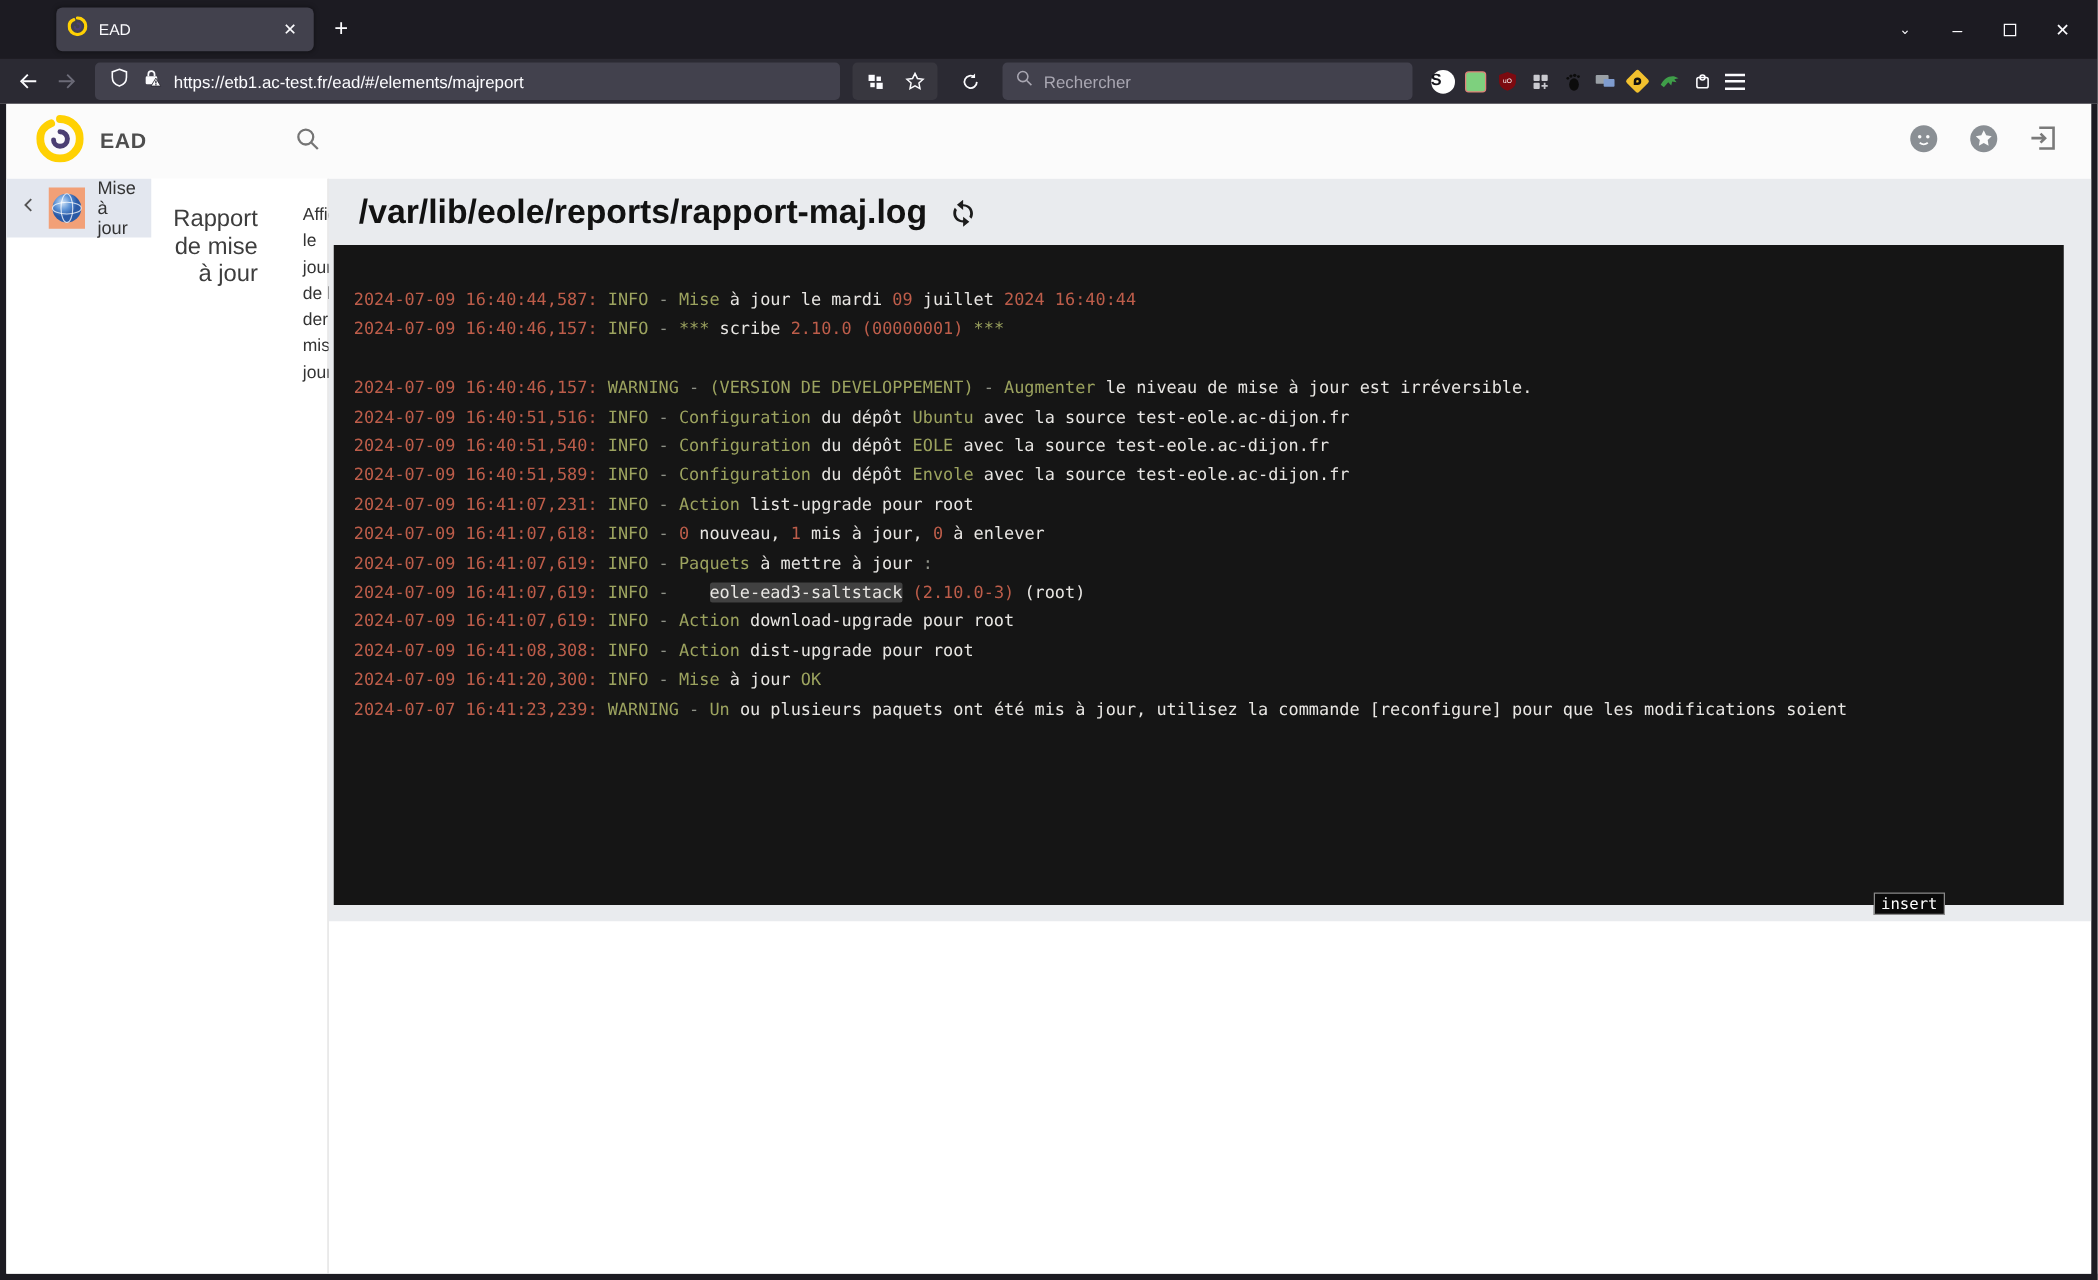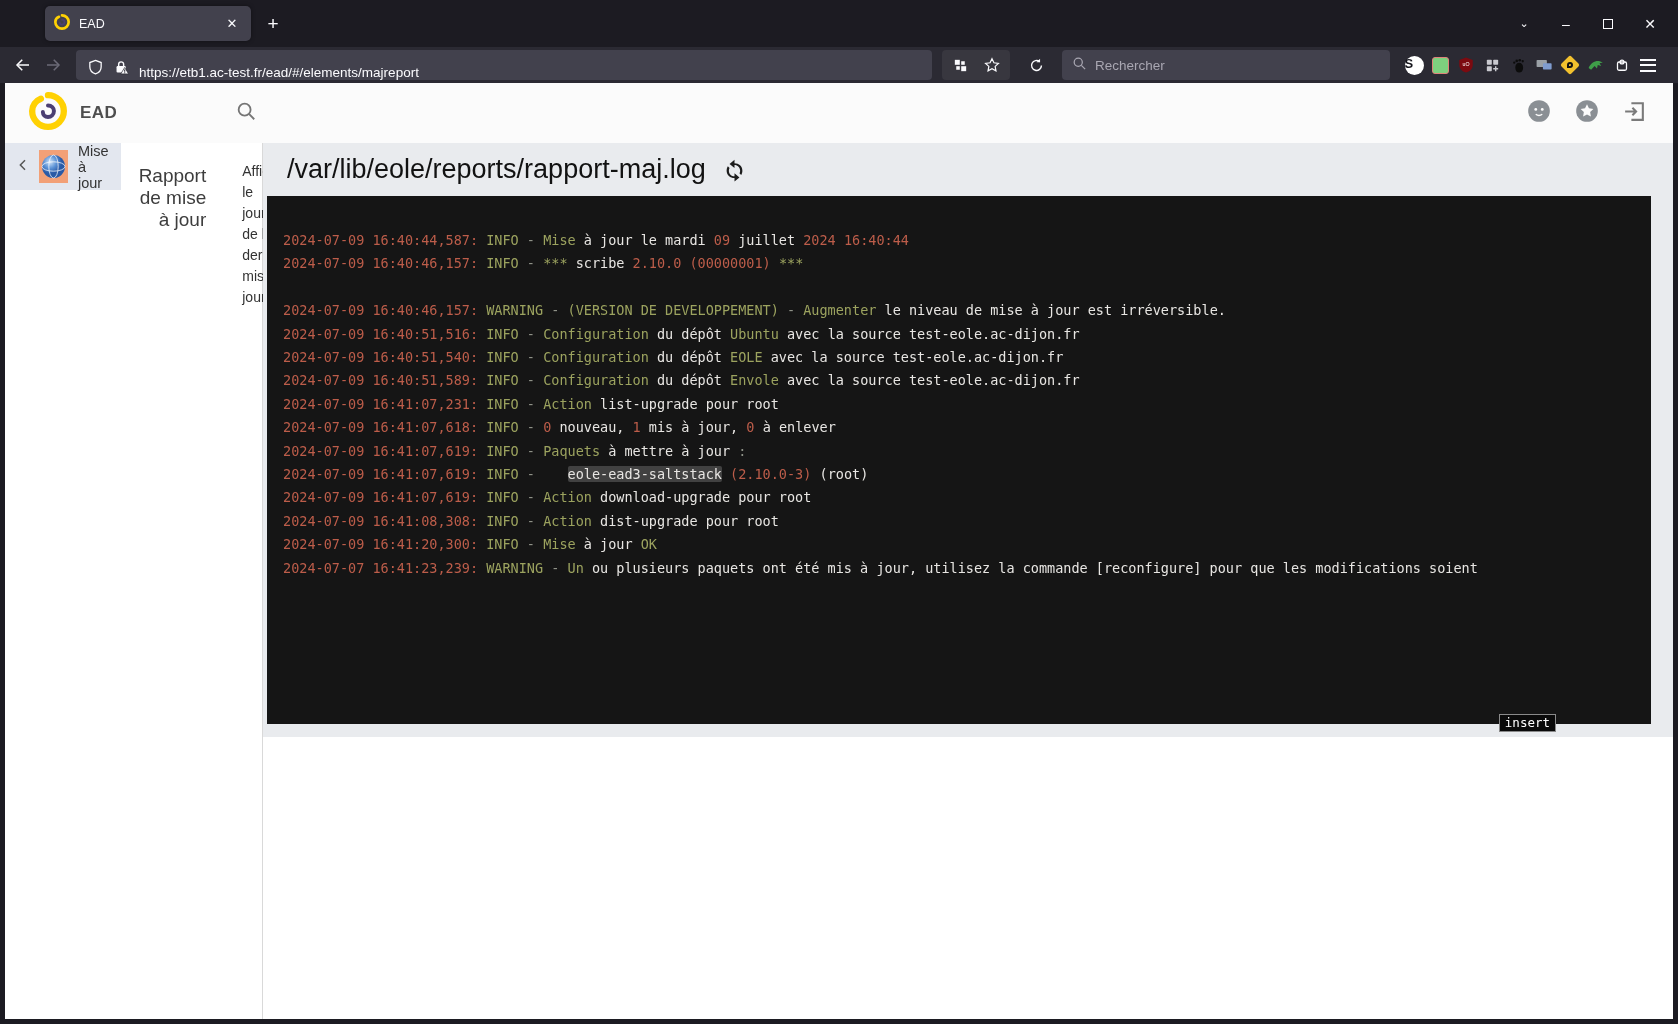--- a/index.html
+++ b/index.html
@@ -18,21 +18,21 @@
   .tabbar-right { margin-left:auto; display:flex; align-items:center; gap:26px; padding-right:20px; color:#fbfbfe; }
   .winctl { font-size:14px; display:flex; align-items:center; justify-content:center; width:16px; height:16px; }
   .maxbox { width:10px; height:10px; border:1.6px solid #fbfbfe; }
   .chevron-down { font-size:11px; }
 
   
   .navbar { height:36px; background:#2b2a33; display:flex; align-items:center; padding:0 8px; flex:0 0 auto; }
   .nav-btn { width:30px; height:28px; display:flex; align-items:center; justify-content:center; border-radius:4px; font-size:16px; }
   .back { color:#fbfbfe; }
   .fwd { color:#6c6b78; }
-  .urlbar { width:856px; height:30px; margin-left:8px; background:#42414d; border-radius:4px; display:flex; align-items:flex-end; gap:9px; padding:0 11px; }
+  .urlbar { width:596px; height:30px; margin-left:8px; background:#42414d; border-radius:4px; display:flex; align-items:center; gap:9px; padding:0 11px; }
   .url-text { color:#fbfbfe; font-size:13.5px; white-space:nowrap; }
   .pill { display:flex; align-items:center; gap:4px; background:#38373f; border-radius:4px; padding:2px 4px; margin-left:10px; }
   .icon-btn { width:28px; height:26px; display:flex; align-items:center; justify-content:center; border-radius:4px; }
   .searchbar { width:328px; height:30px; background:#42414d; border-radius:4px; display:flex; align-items:center; gap:8px; padding:0 10px; margin-left:12px; }
   .search-ph { color:#a9a7b2; font-size:13.5px; }
   .ext-group { display:flex; align-items:center; gap:6px; margin-left:14px; }
   .xic { width:20px; height:20px; display:flex; align-items:center; justify-content:center; }
   .skype { width:19px; height:19px; background:#fff; color:#15151c; border-radius:50%; font-size:13px; font-weight:bold; }
   .greensq { width:17px; height:17px; background:#7ed07e; border:1px solid #e0837a; border-radius:3px; }
   .diamond { width:14px; height:14px; background:#f2c12e; border-radius:2px; transform:rotate(45deg); display:flex; align-items:center; justify-content:center; }
@@ -57,21 +57,21 @@
   .side-heading { font-size:19px; color:#3d3d3d; padding:22px 18px 0 18px;text-align:right; }
   .side-link { font-size:14px; color:#333; line-height:21px; padding:18px 26px 0 18px; cursor:pointer; }
   .bookmark-row { display:flex; align-items:center; gap:12px; padding:26px 18px 0 20px; cursor:pointer; }
   .bookmark-label { font-size:13px; color:#464646; }
   .star-outline { color:#5a5a5a; font-size:17px; line-height:1; }
 
   
   .main-col { flex:1; background:#fff; display:flex; flex-direction:column; min-width:0; }
   .main-gray { background:#e9ebee; padding-bottom:13px; }
   .title-row { height:53px; display:flex; align-items:center; padding-left:24px; gap:15px; }
-  .page-title { font-size:27px; font-weight:normal; color:#121212; white-space:nowrap; }
+  .page-title { font-size:27px; font-weight:bold; color:#121212; white-space:nowrap; }
   .refresh-btn { display:flex; align-items:center; justify-content:center; cursor:pointer; }
 
   .log-wrap { position:relative; margin:0 22px 0 4px; }
   .log-panel { background:var(--panel-bg,#151515); height:528px; overflow:hidden; padding:33px 16px 16px 16px;
                font-family:"DejaVu Sans Mono", monospace; font-size:13.5px; line-height:23.4px; }
   .log-line { white-space:pre; }
   .seg-r { color:var(--timestamp,#bd5d4a); }
   .seg-g { color:var(--keyword,#9ca35f); }
   .seg-w { color:var(--text,#e8e6e3); }
   .seg-d { color:var(--dim,#8f9288); }

